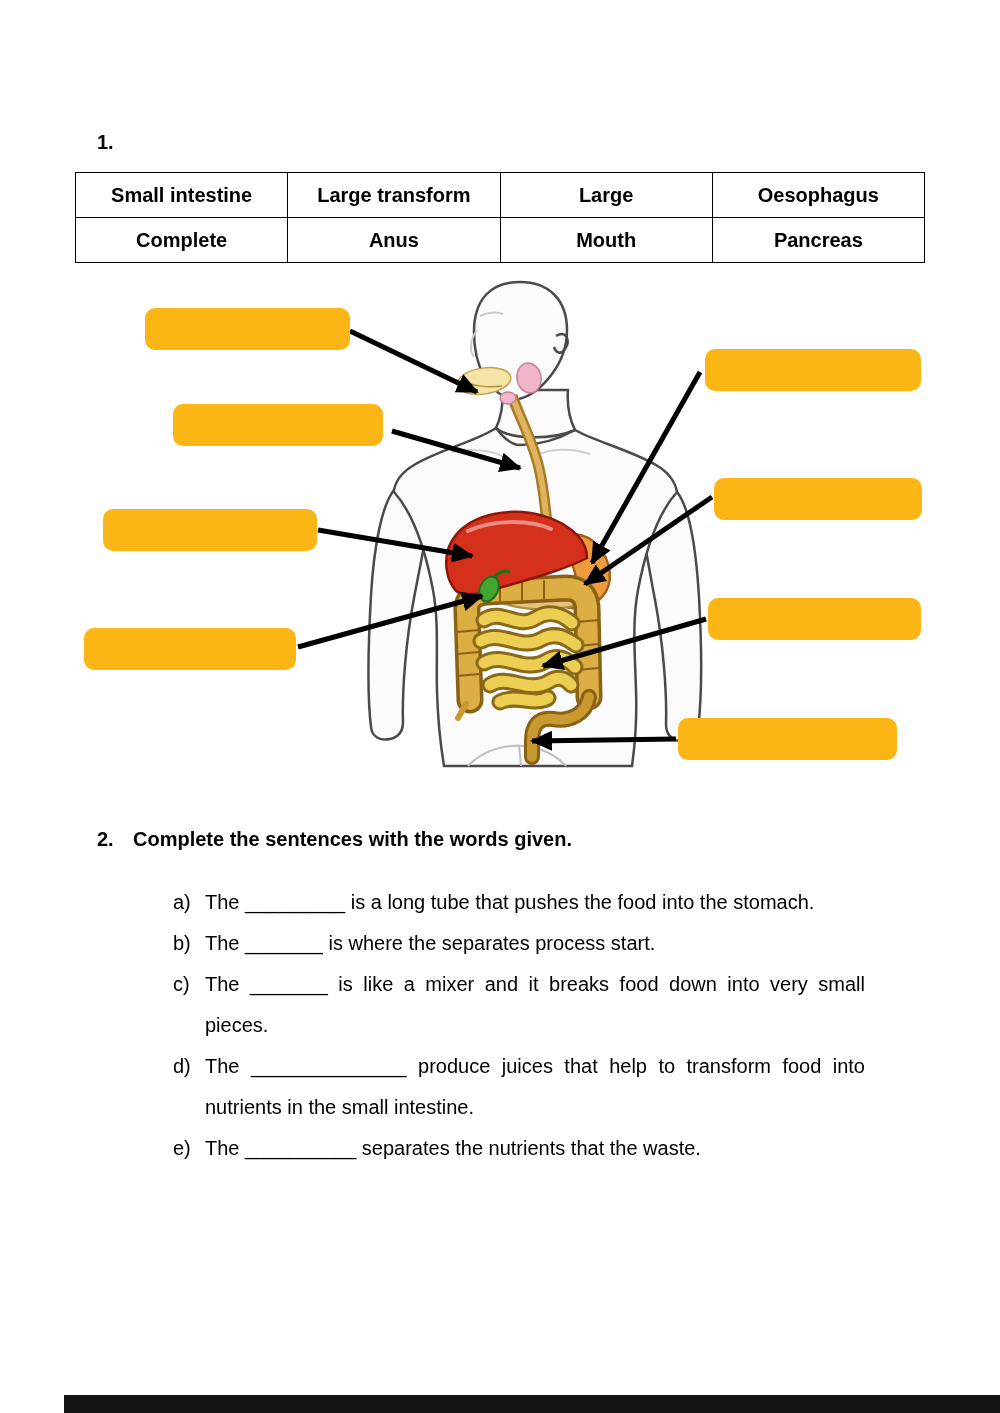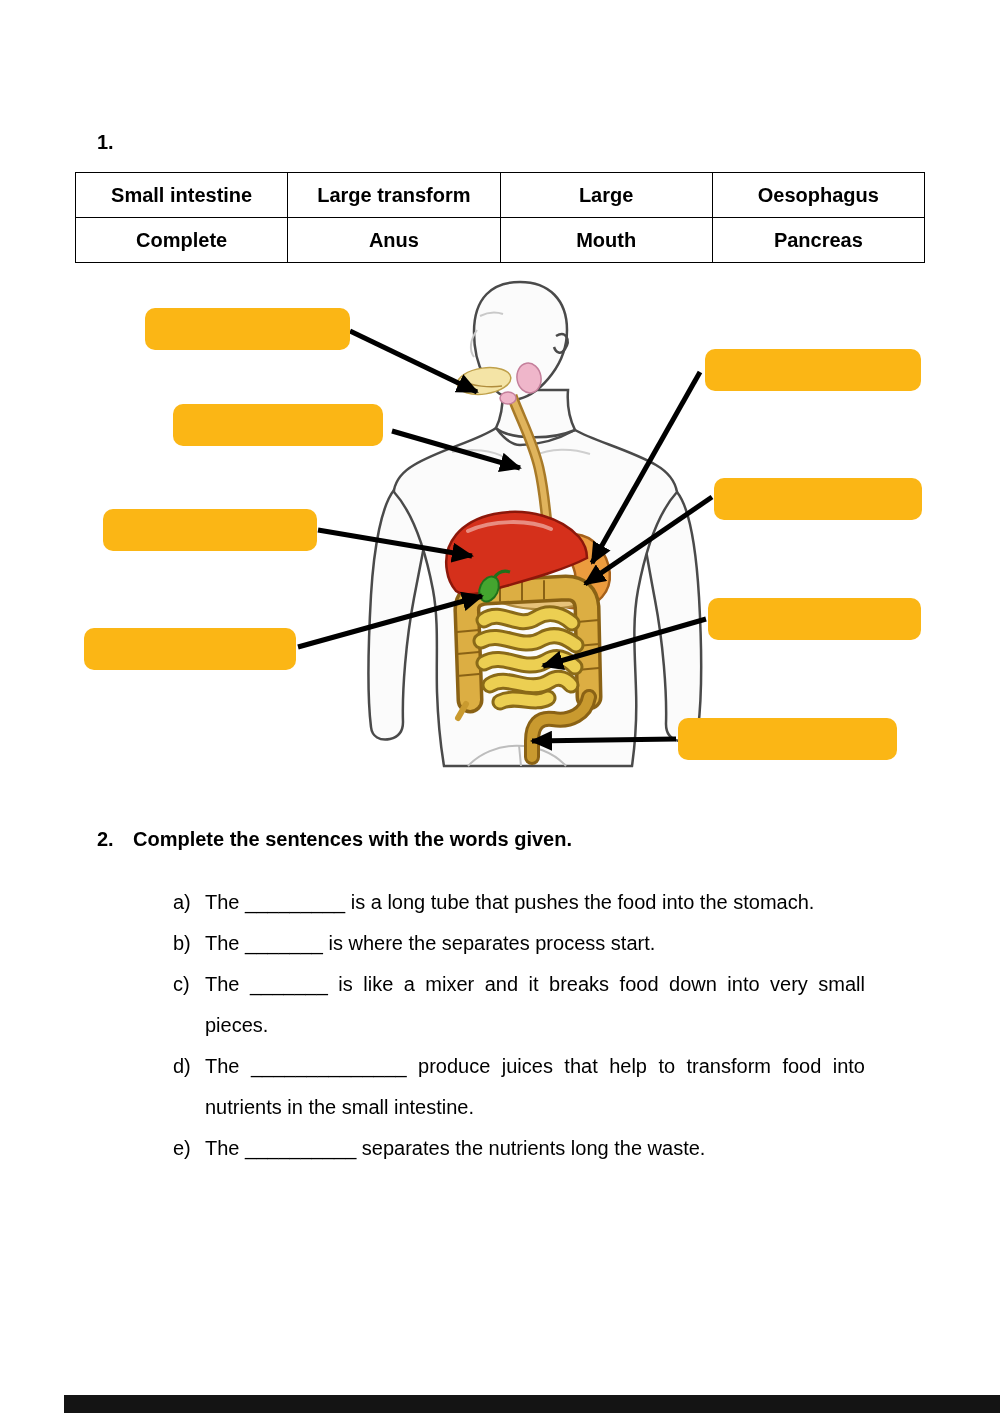--- a/index.html
+++ b/index.html
@@ -213,19 +213,19 @@
     <div class="sentence">
       <span class="letter">c)</span>
       <span class="stext"><span>The </span><span class="blank">_______</span><span> is like a mixer and it breaks food down into very small pieces.</span></span>
     </div>
     <div class="sentence">
       <span class="letter">d)</span>
       <span class="stext"><span>The </span><span class="blank">______________</span><span> produce juices that help to transform food into nutrients in the small intestine.</span></span>
     </div>
     <div class="sentence">
       <span class="letter">e)</span>
-      <span class="stext"><span>The </span><span class="blank">__________</span><span> separates the nutrients long the waste.</span></span>
+      <span class="stext"><span>The </span><span class="blank">__________</span><span> separates the nutrients that the waste.</span></span>
     </div>
   </div>
 
   <div class="footer-bar"></div>
 
 </div>
 
 </body></html>

